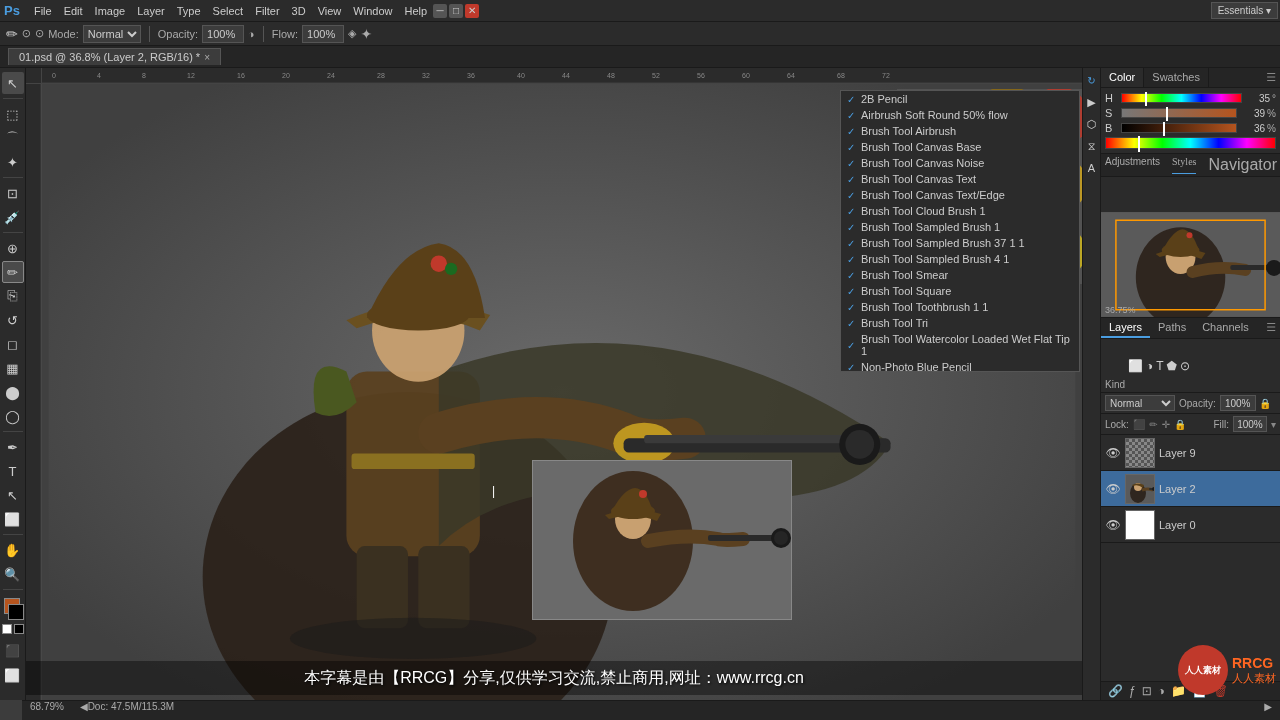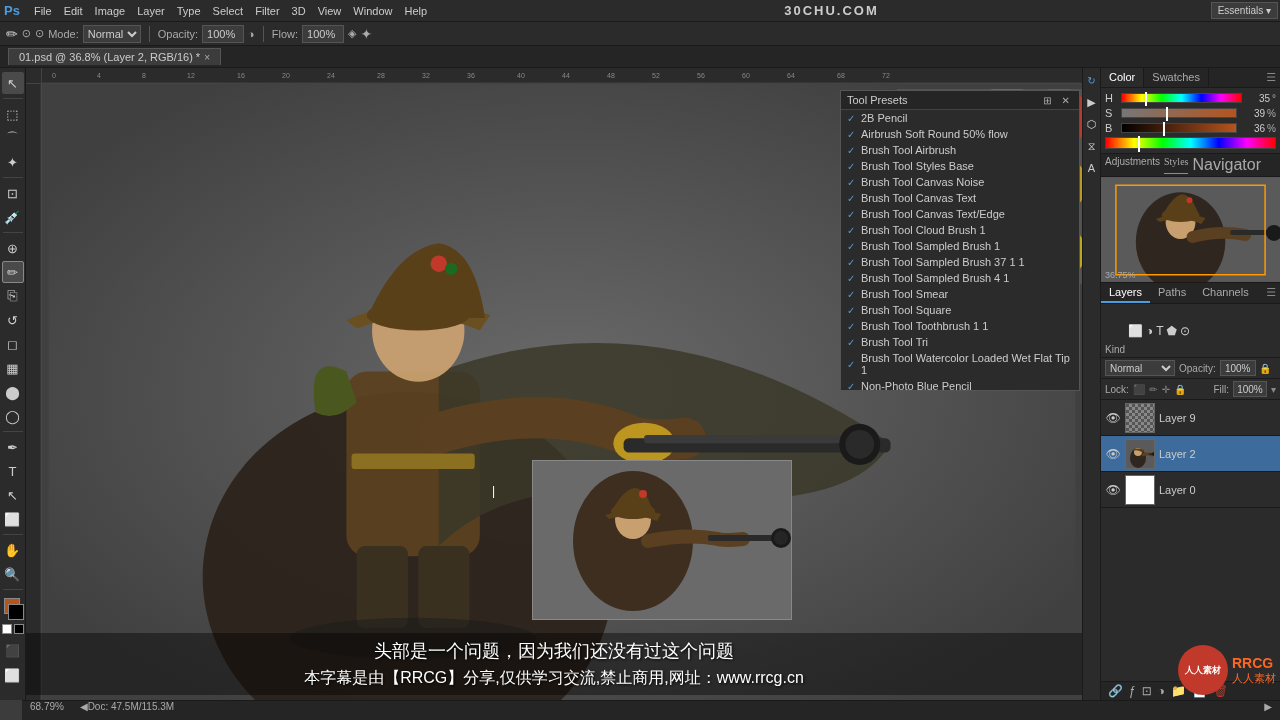--- a/index.html
+++ b/index.html
@@ -114,21 +114,20 @@
   <span class="menu-item">Edit</span>
   <span class="menu-item">Image</span>
   <span class="menu-item">Layer</span>
   <span class="menu-item">Type</span>
   <span class="menu-item">Select</span>
   <span class="menu-item">Filter</span>
   <span class="menu-item">3D</span>
   <span class="menu-item">View</span>
   <span class="menu-item">Window</span>
   <span class="menu-item">Help</span>
-  <span class="title-center">30CHU.COM</span>
   <div class="win-controls">
     <div class="win-btn win-min">─</div>
     <div class="win-btn win-max">□</div>
     <div class="win-btn win-close">✕</div>
   </div>
 </div>
 
 <div id="toolbar">
   <span style="font-size:14px;">✏</span>
   <span style="font-size:11px; color:#aaa;">⊙</span>
@@ -366,28 +365,28 @@
           <span class="color-value">36</span>
           <span style="font-size:10px; color:#aaa; margin-left:2px;">%</span>
         </div>
 
         <div style="width:100%; height:12px; margin-top:3px; background:linear-gradient(to right,#f00,#ff0,#0f0,#0ff,#00f,#f0f,#f00); border:1px solid #444; position:relative;">
           <div style="position:absolute; left:19%; top:-2px; width:2px; height:16px; background:#fff;"></div>
         </div>
       </div>
     </div>
 
-    <div style="padding:2px 4px; background:#252525; border-bottom:1px solid #1a1a1a; display:flex; gap:4px;">
+    <div style="padding:2px 4px; background:#252525; border-bottom:1px solid #1a1a1a; display:flex; gap:12px;">
       <span style="font-size:10px; color:#aaa; cursor:pointer;">Adjustments</span>
       <span style="font-size:10px; color:#aaa; cursor:pointer; border-bottom:1px solid #4a9de0;font-family:Liberation Serif, serif;">Styles</span>
       <span style="font-size:16px; color:#aaa; cursor:pointer;">Navigator</span>
     </div>
 
     <div id="nav-panel">
-      <div style="width:100%; height:105px; background:#555; position:relative; overflow:hidden;">
+      <div style="width:100%; height:105px; background:#555; position:relative; overflow:hidden;margin-top:35px;">
         <svg width="100%" height="105" viewBox="0 0 180 105">
           <rect width="180" height="105" fill="#5a5a5a"></rect>
 
           <ellipse cx="80" cy="65" rx="45" ry="50" fill="#2a2018" opacity="0.9"></ellipse>
           <ellipse cx="80" cy="45" rx="15" ry="17" fill="#c8a070"></ellipse>
           <path d="M 55 42 Q 80 32 105 41 L 101 47 Q 80 38 59 45 Z" fill="#5a4018"></path>
           <ellipse cx="80" cy="38" rx="19" ry="7" fill="#5a4018"></ellipse>
           <path d="M 61 40 Q 72 18 82 17 Q 92 18 99 40 Z" fill="#5a4018"></path>
           <circle cx="89" cy="23" r="3" fill="#c0392b"></circle>
           <path d="M 92 60 Q 120 53 145 58" stroke="#5a4020" stroke-width="12" fill="none" stroke-linecap="round"></path>
@@ -482,43 +481,36 @@
         <span style="cursor:pointer; color:#aaa; font-size:12px; padding:0 3px;">◑</span>
         <span style="cursor:pointer; color:#aaa; font-size:12px; padding:0 3px;">📁</span>
         <span style="cursor:pointer; color:#aaa; font-size:12px; padding:0 3px;">📄</span>
         <span style="cursor:pointer; color:#c0392b; font-size:12px; padding:0 3px;">🗑</span>
       </div>
     </div>
   </div>
 </div>
 
 <div id="tool-presets" style="position:fixed; top:90px; right:200px; width:240px; max-height:320px; overflow:hidden; z-index:500; background:#2b2b2b; border:1px solid #555;">
-  <div class="tp-header">
-    <span class="tp-title">Tool Presets</span>
-    <div style="display:flex; gap:4px;">
-      <span class="tp-btn">⊞</span>
-      <span class="tp-btn">✕</span>
-    </div>
-  </div>
   <div style="max-height:280px; overflow-y:auto;" class="scroll-area">
     <div class="tp-item">
       <span class="tp-check">✓</span>
       <span class="tp-name">2B Pencil</span>
     </div>
     <div class="tp-item">
       <span class="tp-check">✓</span>
       <span class="tp-name">Airbrush Soft Round 50% flow</span>
     </div>
     <div class="tp-item">
       <span class="tp-check">✓</span>
       <span class="tp-name">Brush Tool Airbrush</span>
     </div>
     <div class="tp-item">
       <span class="tp-check">✓</span>
-      <span class="tp-name">Brush Tool Styles Base</span>
+      <span class="tp-name">Brush Tool Canvas Base</span>
     </div>
     <div class="tp-item">
       <span class="tp-check">✓</span>
       <span class="tp-name">Brush Tool Canvas Noise</span>
     </div>
     <div class="tp-item">
       <span class="tp-check">✓</span>
       <span class="tp-name">Brush Tool Canvas Text</span>
     </div>
     <div class="tp-item">
@@ -570,21 +562,20 @@
 </div>
 
 <div id="statusbar">
   <span class="status-zoom">68.79%</span>
   <span style="cursor:pointer;">◀</span>
   <span class="status-doc">Doc: 47.5M/115.3M</span>
   <span style="cursor:pointer;">▶</span>
 </div>
 
 <div id="subtitle" style="position:fixed; bottom:25px; left:26px; right:198px; text-align:center; color:#fff; font-size:16px; line-height:1.6; text-shadow:1px 1px 3px #000; z-index:300; pointer-events:none; background:rgba(0,0,0,0.4); padding:4px 10px;">
-  <div class="sub-line1">头部是一个问题，因为我们还没有过这个问题</div>
   <div class="sub-line2">本字幕是由【RRCG】分享,仅供学习交流,禁止商用,网址：www.rrcg.cn</div>
 </div>
 
 <div id="logo-br" style="position:fixed; bottom:25px; right:4px; display:flex; align-items:center; gap:4px; z-index:400;">
   <div class="logo-circle">
     <span>人人素材</span>
   </div>
   <div>
     <div style="color:#ff6622; font-size:14px; font-weight:bold;">RRCG</div>
     <div style="color:#ff6622; font-size:11px;">人人素材</div>

